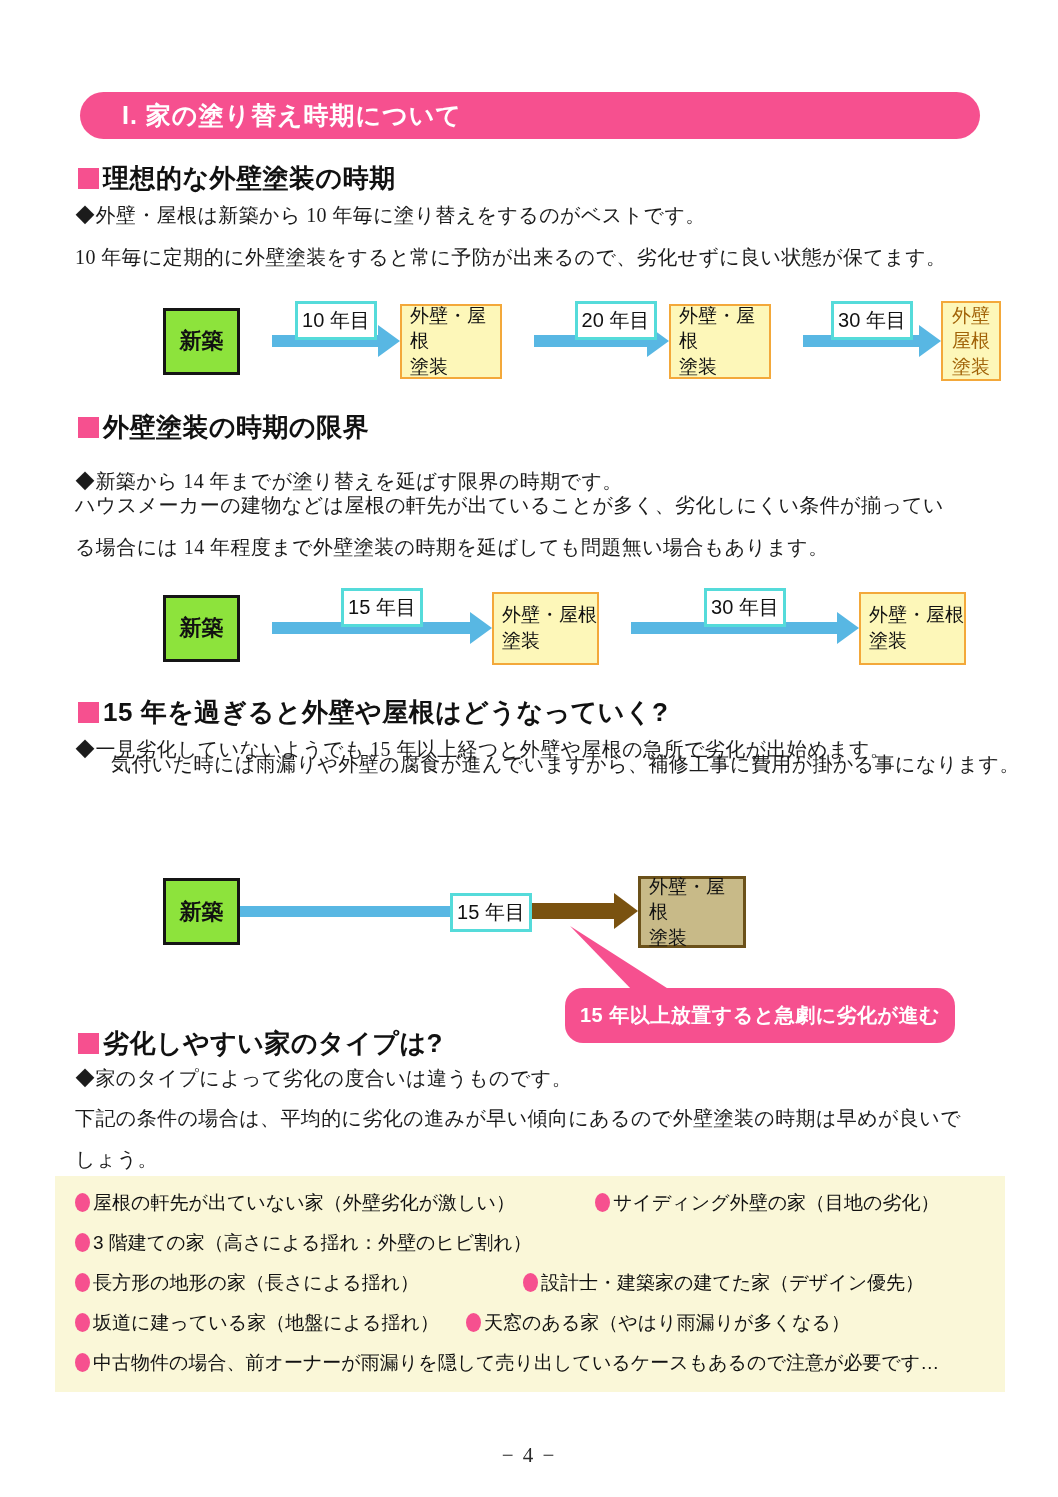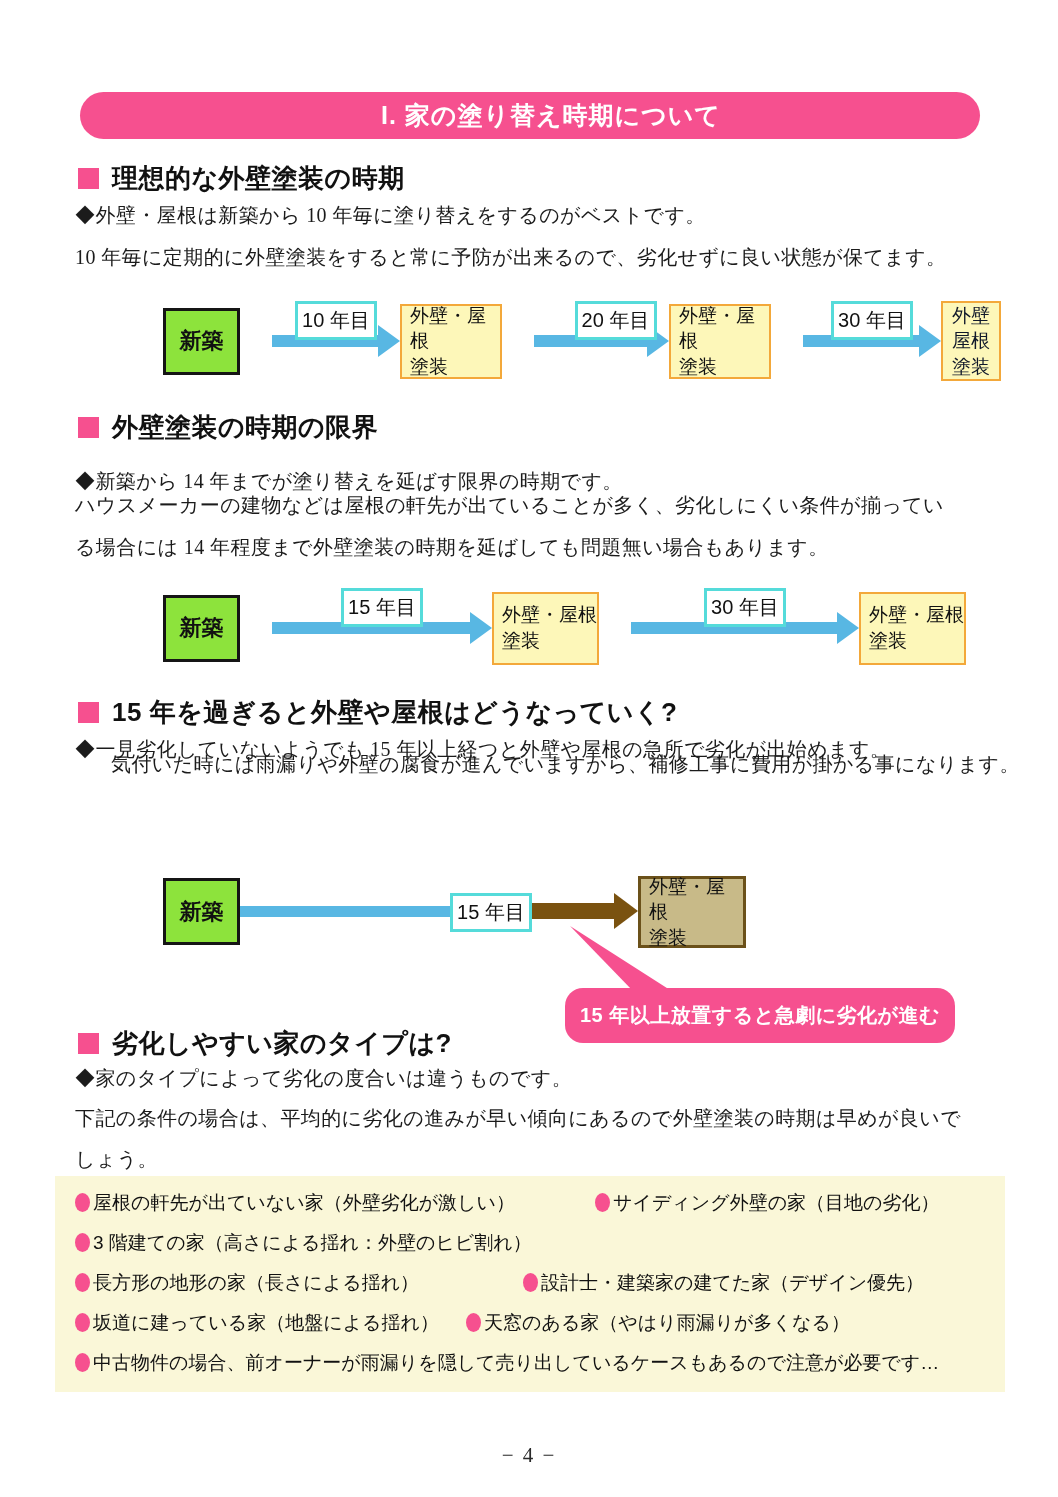--- a/index.html
+++ b/index.html
@@ -16,24 +16,24 @@
     --ink:#1b1b1b;
   }
   *{margin:0;padding:0;box-sizing:border-box;}
   body{background:#888;font-family:"Liberation Sans","DejaVu Sans",sans-serif;}
   #page{position:relative;width:1058px;height:1497px;background:#ffffff;margin:0 auto;overflow:hidden;}
   .abs{position:absolute;}
 
   
   .title-bar{left:80px;top:92px;width:900px;height:47px;border-radius:24px;
     background:var(--pink);display:flex;align-items:center;padding-left:42px;
-    color:#fff;font-weight:bold;font-size:25px;letter-spacing:1px;justify-content:center;}
-
-  
-  .sec-head{display:flex;align-items:center;gap:13px;font-weight:bold;font-size:26px;color:#111;letter-spacing:0.5px;}
+    color:#fff;font-weight:bold;font-size:25px;letter-spacing:1px;}
+
+  
+  .sec-head{display:flex;align-items:center;gap:4px;font-weight:bold;font-size:26px;color:#111;letter-spacing:0.5px;}
   .sq{width:21px;height:21px;background:var(--pink);flex:0 0 auto;}
   #h1{left:78px;top:161px;} #h2{left:78px;top:410px;} #h3{left:78px;top:695px;} #h4{left:78px;top:1026px;}
 
   
   .body-line{left:75px;font-family:Liberation Serif, serif;
     font-size:20px;color:var(--ink);letter-spacing:0.4px;white-space:nowrap;}
   #s1l1{top:202px;} #s1l2{top:244px;}
   #s2l1{top:468px;} #s2l2{top:492px;} #s2l3{top:534px;}
   #s3l1{top:736px;} #s3l2{top:751px;margin-left:36px;}
   #s4l1{top:1065px;} #s4l2{top:1105px;} #s4l3{top:1146px;}
@@ -50,21 +50,21 @@
   .head{position:absolute;right:0;top:50%;margin-top:-16px;width:0;height:0;
     border-top:16px solid transparent;border-bottom:16px solid transparent;border-left:22px solid var(--blue);}
   .year-label{position:relative;z-index:2;background:#fff;border:3px solid var(--cyan);
     width:82px;height:39px;display:flex;align-items:center;justify-content:center;font-size:20px;color:#111;}
   .stage-box{width:102px;height:75px;background:var(--stage-bg);border:2px solid var(--stage-border);
     display:flex;flex-direction:column;justify-content:center;padding-left:8px;
     font-size:19px;line-height:1.35;color:#111;white-space:pre-line;flex:0 0 auto;}
   .stage-box.wide{width:107px;height:73px;}
   .final-box{width:60px;height:80px;background:var(--stage-bg);border:2px solid var(--stage-border);
     display:flex;align-items:center;justify-content:center;text-align:center;
-    font-size:19px;line-height:1.35;color:#0f172a;white-space:pre-line;flex:0 0 auto;}
+    font-size:19px;line-height:1.35;color:#a16207;white-space:pre-line;flex:0 0 auto;}
 
   
   #tl3-start{left:163px;top:878px;}
   #tl3-blue{left:240px;top:906px;width:215px;height:11px;background:var(--blue);}
   #tl3-label{left:450px;top:893px;}
   #tl3-brownbar{left:532px;top:903px;width:82px;height:16px;background:var(--brown);}
   #tl3-brownhead{left:614px;top:893px;width:0;height:0;
     border-top:18px solid transparent;border-bottom:18px solid transparent;border-left:24px solid var(--brown);}
   .neglect-box{left:638px;top:876px;width:108px;height:72px;background:var(--neglect-bg);
     border:3px solid var(--neglect-border);display:flex;flex-direction:column;justify-content:center;

